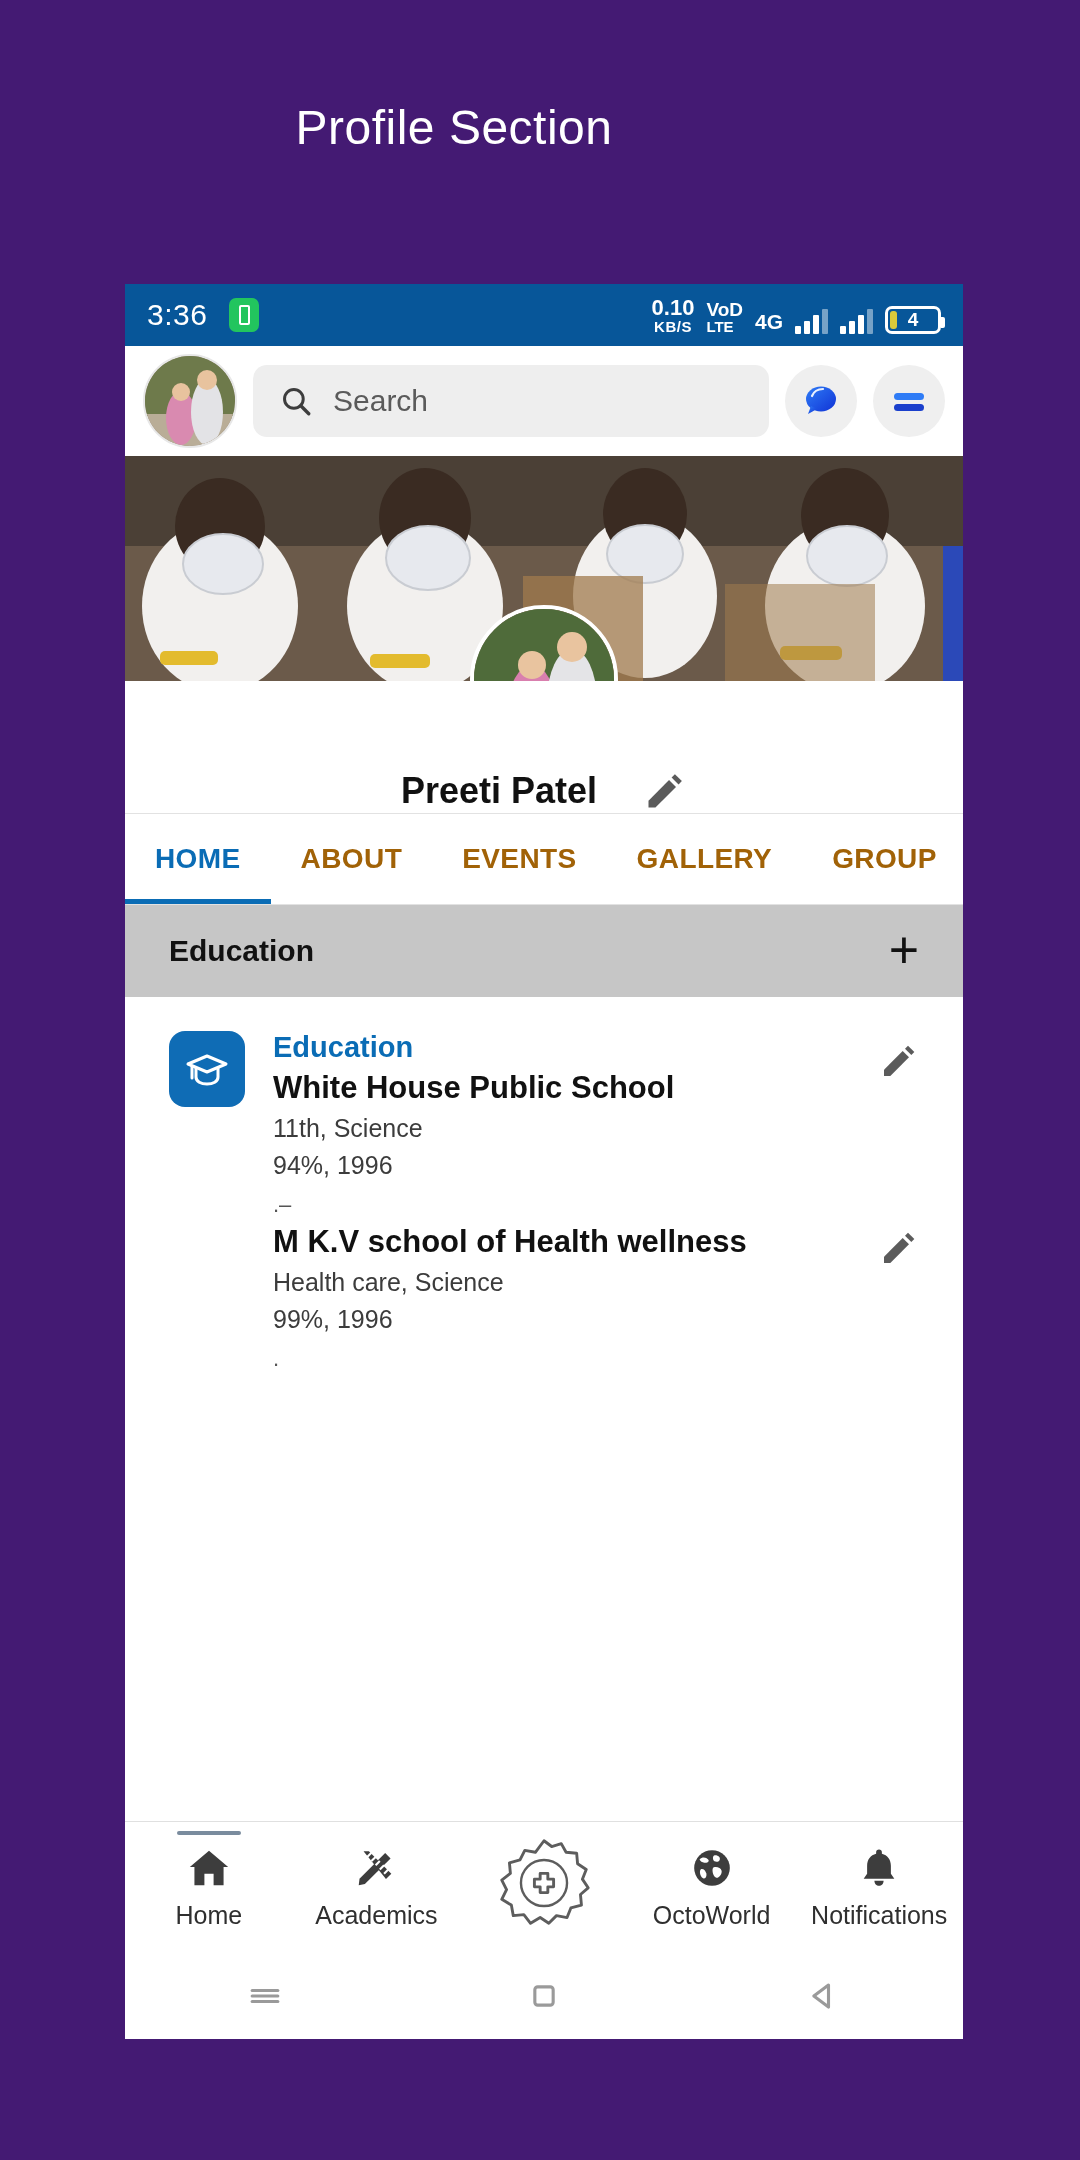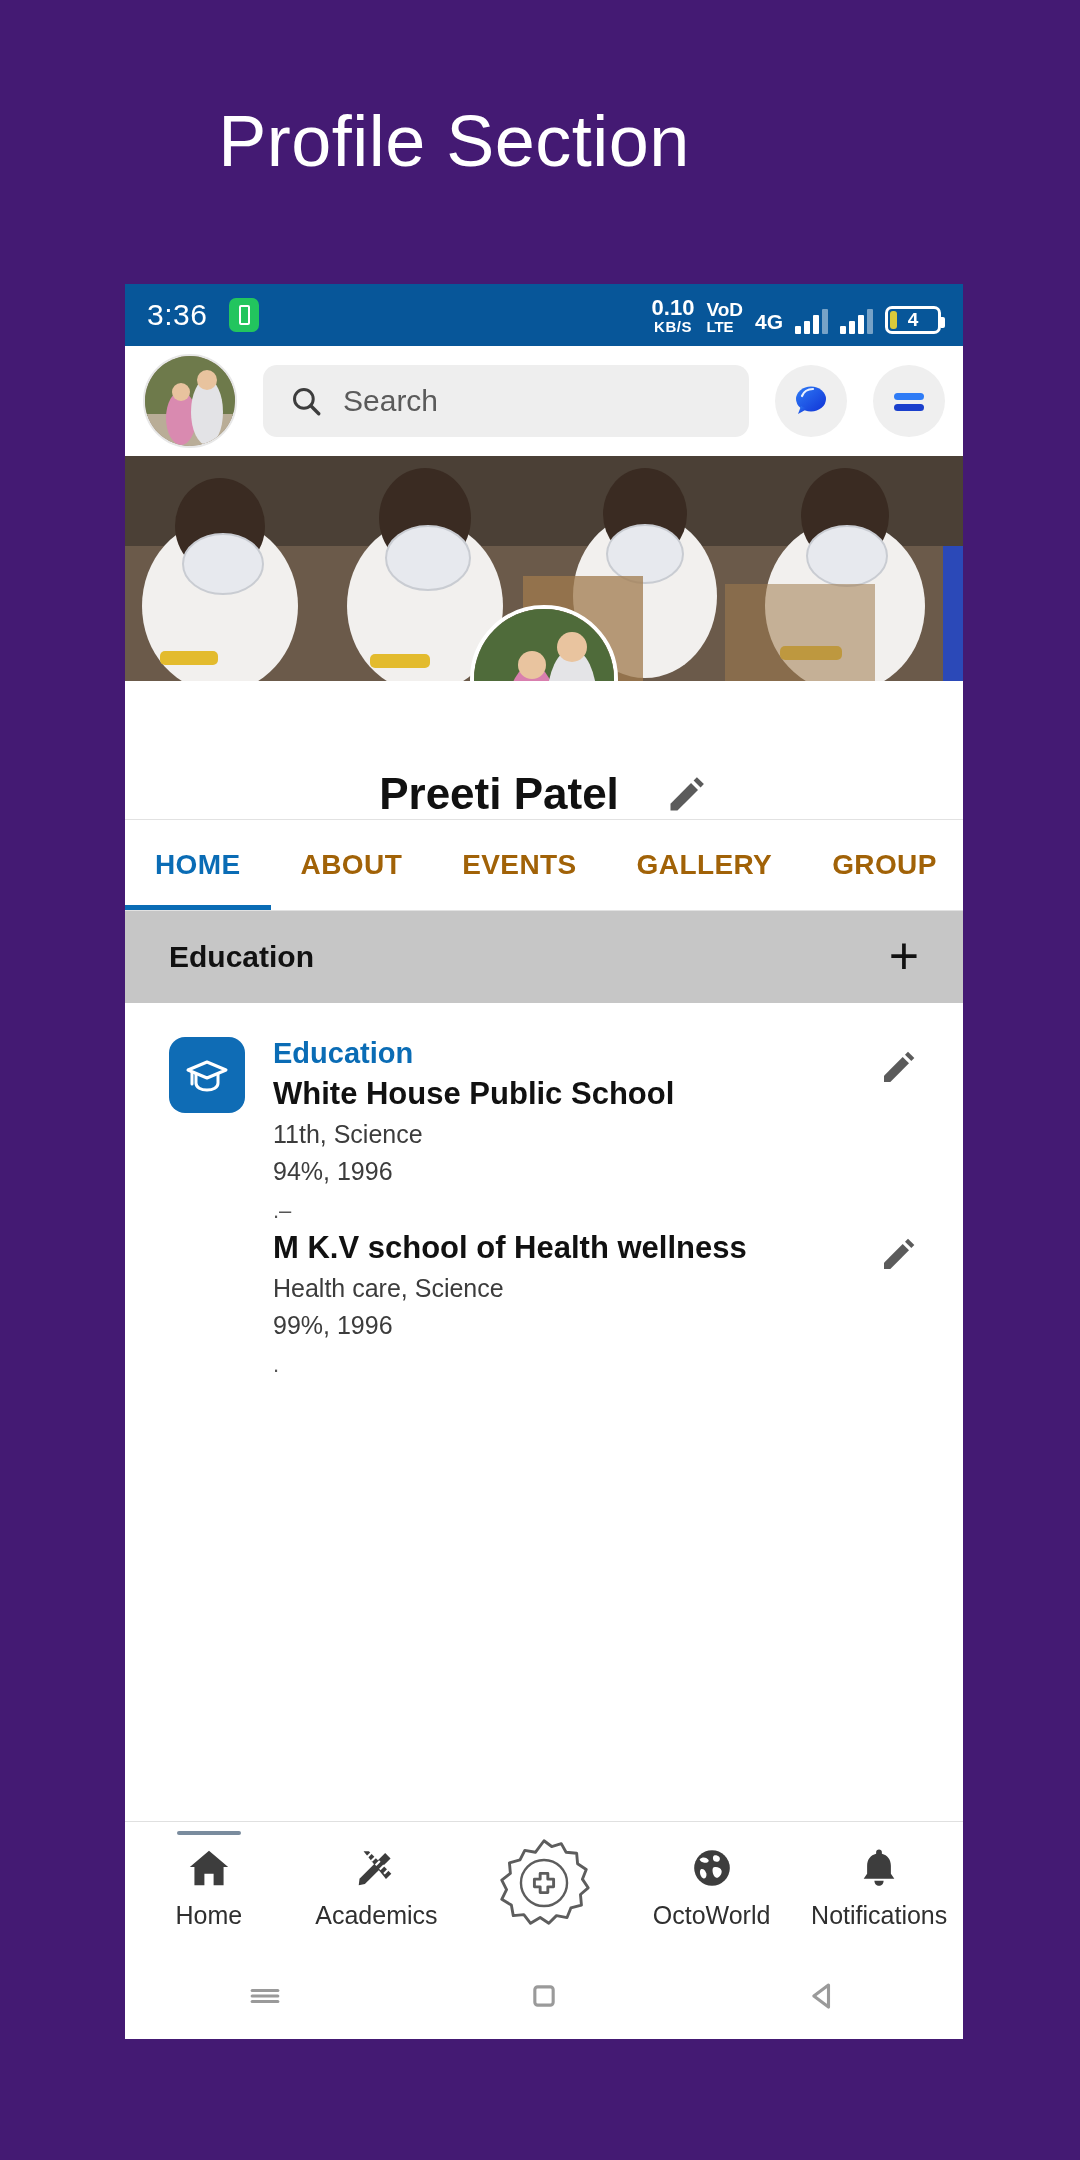--- a/index.html
+++ b/index.html
@@ -5,21 +5,21 @@
   * { box-sizing: border-box; margin: 0; padding: 0; }
   html, body {
     width: 1080px; height: 2160px;
     background: #441A73;
     font-family: "Liberation Sans", sans-serif;
     overflow: hidden;
   }
   .page-title {
     position: absolute; top: 100px; left: 0; width: 908px;
     text-align: center; color: #ffffff;
-    font-size: 72px; font-weight: 400; letter-spacing: 0.5px;
+    font-size: 48px; font-weight: 400; letter-spacing: 0.5px;
   }
   .phone {
     position: absolute; left: 125px; top: 284px;
     width: 838px; height: 1755px;
     background: #ffffff; overflow: hidden;
   }
 
   
   .statusbar {
     height: 62px; background: #075699;
@@ -57,21 +57,21 @@
   }
   .sb-battery::after {
     content:""; position:absolute; right:-7px; top:8px;
     width:4px; height:11px; background:#fff; border-radius:0 2px 2px 0;
   }
   .sb-battery .fill{position:absolute;left:2px;top:2px;bottom:2px;width:7px;background:#d9c93a;border-radius:3px;}
 
   
   .appbar {
     height: 110px; background: #ffffff;
-    display: flex; align-items: center; padding: 0 18px; gap: 26px;
+    display: flex; align-items: center; padding: 0 18px; gap: 16px;
   }
   .avatar-sm {
     width: 94px; height: 94px; border-radius: 50%; flex: 0 0 auto;
     overflow: hidden; border: 2px solid #e7e7e7;
   }
   .searchbox {
     flex: 1 1 auto; height: 72px; background: #eeeeee; border-radius: 14px;
     display: flex; align-items: center; padding: 0 26px; gap: 20px;
   }
   .searchbox .ph { color: #5a5a5a; font-size: 30px; }
@@ -86,21 +86,21 @@
     position: absolute; left: 50%; transform: translateX(-50%);
     bottom: -72px; width: 148px; height: 148px; border-radius: 50%;
     overflow: hidden; border: 4px solid #ffffff; z-index: 5;
   }
 
   
   .name-row {
     margin-top: 88px; display:flex; align-items:center; justify-content:center;
     gap: 46px;
   }
-  .pname { font-size: 44px; font-weight: 700; color:#111; }
+  .pname { font-size: 36px; font-weight: 700; color:#111; }
   .stats { display:flex; margin-top: 44px; padding-bottom: 30px; }
   .stat { flex:1; text-align:center; }
   .stat .lab { font-size: 30px; color: #2e2e2e; }
   .stat .val { font-size: 40px; font-weight: 700; color: #0a6cb5; margin-top: 12px; }
 
   
   .tabs {
     display:flex; border-top: 1px solid #e2e2e2; border-bottom: 1px solid #e2e2e2;
     height: 92px; align-items:center; overflow:hidden;
   }

